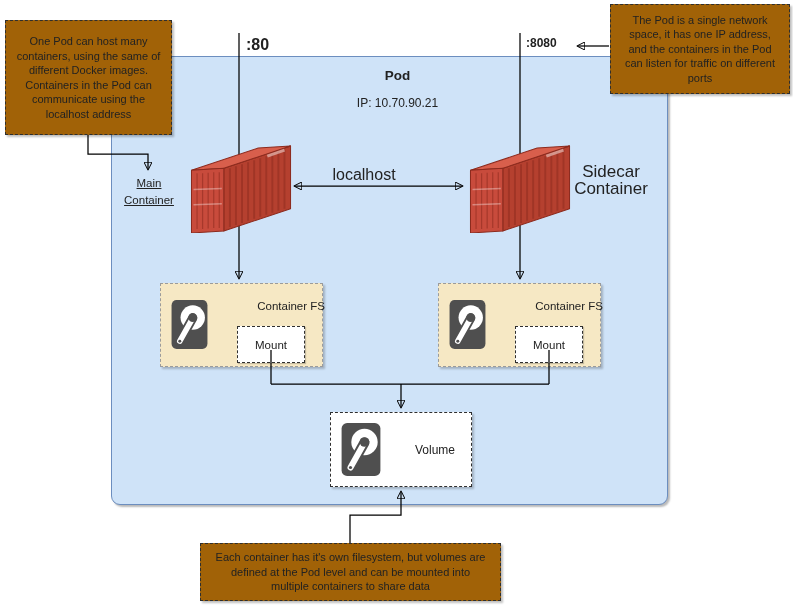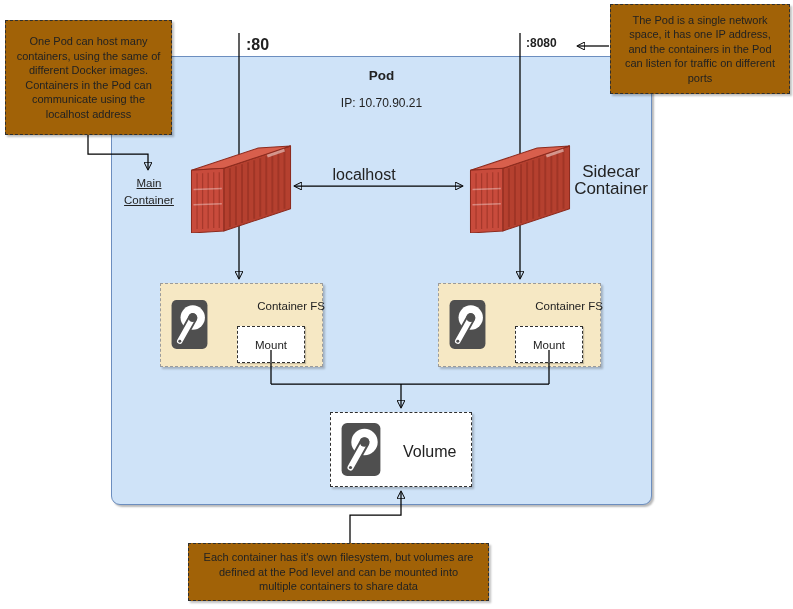--- a/index.html
+++ b/index.html
@@ -4,54 +4,54 @@
 <style>
   html,body{margin:0;padding:0;background:#fff;}
   .canvas{
     position:relative;width:793px;height:609px;background:#fff;overflow:hidden;
     font-family:"Liberation Sans",sans-serif;color:var(--text,#222);
   }
   
   .pod{
     position:absolute;left:111px;top:56px;width:539px;height:447px;
     background:var(--pod-fill,#cfe3f8);border:1px solid var(--pod-border,#6c8ebf);
-    border-radius:9px;box-shadow:2px 2px 2px rgba(0,0,0,.28);
+    border-radius:9px;box-shadow:2px 2px 2px rgba(0,0,0,.28);padding-left:16px;
   }
   .pod-title{text-align:center;font-weight:bold;font-size:13.5px;margin-top:11px;}
   .pod-ip{text-align:center;font-size:12px;margin-top:13px;}
   
   .callout{
     position:absolute;background:#a16207;border:1px dashed #2f2f2f;
     box-shadow:2px 2px 2px rgba(0,0,0,.25);
     display:flex;align-items:center;justify-content:center;
     text-align:center;font-size:11px;line-height:14.5px;white-space:pre-line;
     padding:2px;box-sizing:border-box;
   }
   #callout-left{left:5px;top:20px;width:167px;height:115px;}
   #callout-right{left:610px;top:4px;width:180px;height:90px;}
-  #callout-bottom{left:188px;top:543px;width:301px;height:58px;}
+  #callout-bottom{left:200px;top:543px;width:301px;height:58px;}
   
   .fsbox{
     position:absolute;top:283px;width:163px;height:84px;
     background:var(--fs-fill,#f6e8c4);border:1px dashed var(--fs-border,#9b9b9b);
     box-shadow:2px 2px 2px rgba(0,0,0,.22);box-sizing:border-box;
   }
   #fs-left{left:160px;} #fs-right{left:438px;}
   .fs-title{position:absolute;left:64px;top:16px;width:100px;text-align:right;font-size:11.5px;}
   .mount{
     position:absolute;left:76px;top:42px;width:68px;height:37px;background:#fff;
     border:1px dashed #2f2f2f;box-shadow:1px 1px 1px rgba(0,0,0,.2);
     display:flex;align-items:center;justify-content:center;font-size:11.5px;box-sizing:border-box;
   }
   
   #volume-box{
     position:absolute;left:330px;top:412px;width:142px;height:75px;background:#fff;
     border:1px dashed #2f2f2f;box-shadow:2px 2px 2px rgba(0,0,0,.22);box-sizing:border-box;
   }
-  .vol-title{position:absolute;left:72px;top:30px;width:64px;font-size:16px;text-align:left;}
+  .vol-title{position:absolute;left:72px;top:30px;width:64px;font-size:12px;text-align:center;}
   
   .hdd{position:absolute;}
   .crate{position:absolute;width:106px;height:93px;}
   #crate-main{left:187px;top:140px;} #crate-sidecar{left:466px;top:140px;}
   
   .lines{position:absolute;left:0;top:0;pointer-events:none;}
   .lines path{stroke:var(--line,#000);stroke-width:1.25;fill:none;}
   
   .floatlabel{position:absolute;text-align:center;white-space:pre-line;}
   #port-80{left:246px;top:36px;font-weight:bold;font-size:16px;}

